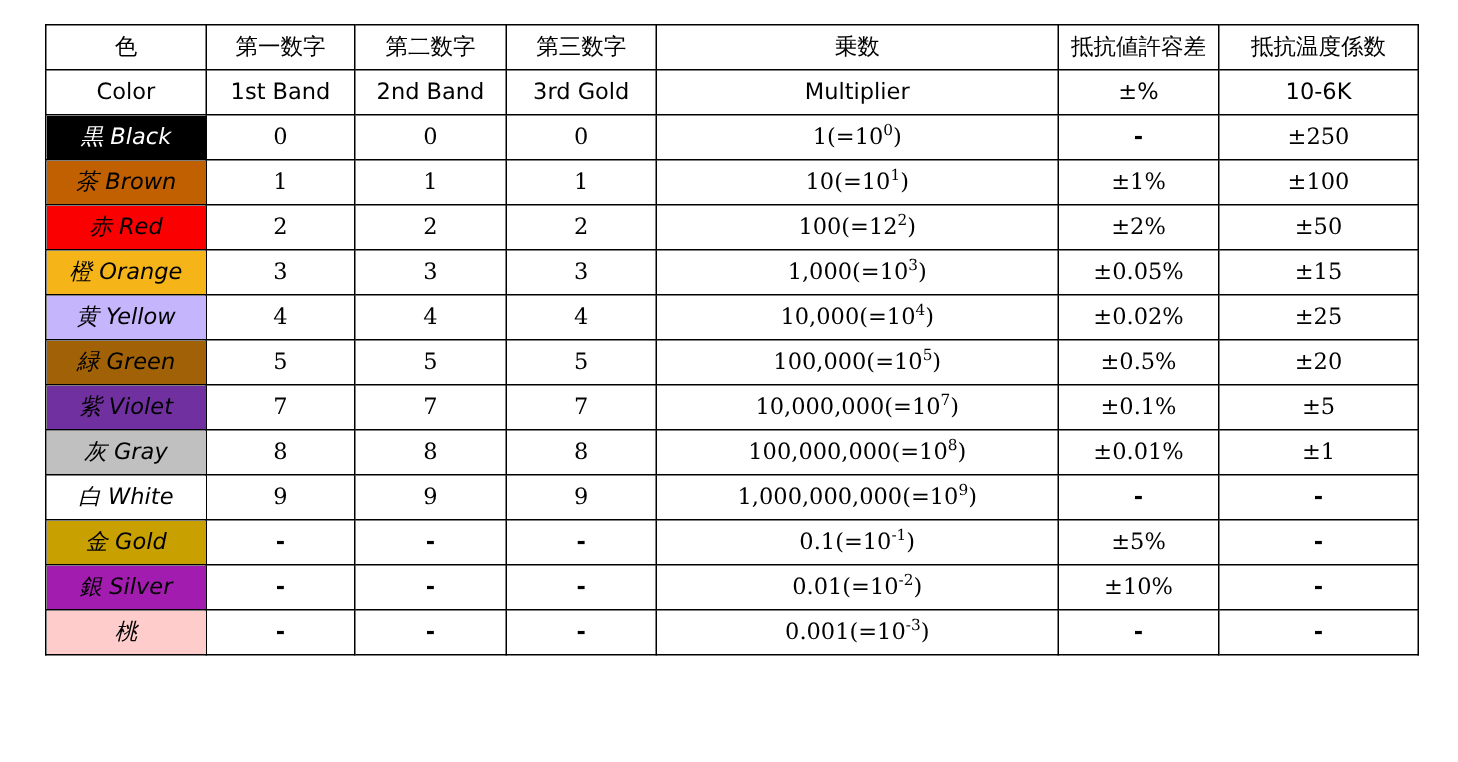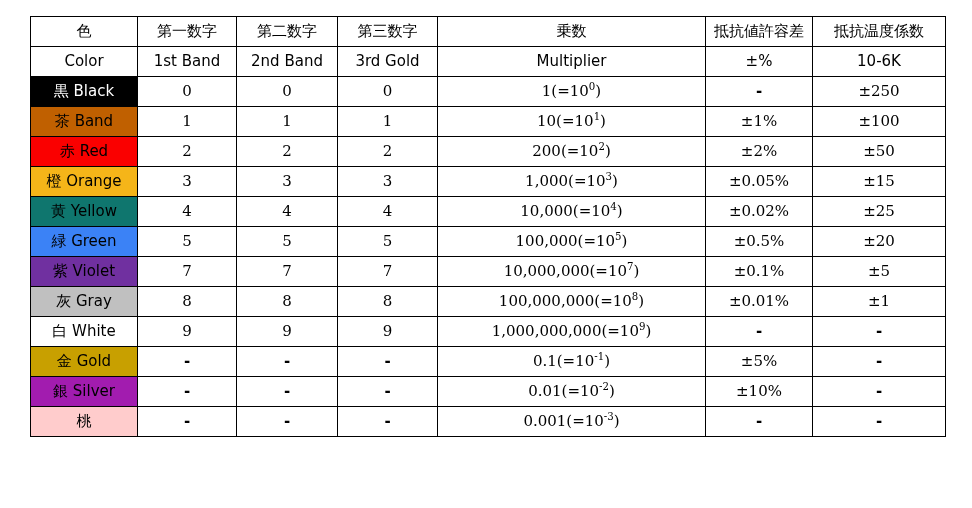--- a/index.html
+++ b/index.html
@@ -42,20 +42,21 @@
   col.c-color { width: 107px; }
   col.c-band  { width: 99px; }
   col.c-band3 { width: 101px; }
   col.c-band4 { width: 100px; }
   col.c-mult  { width: 268px; }
   col.c-tol   { width: 107px; }
   col.c-tcr   { width: 133px; }
 
   td.color-cell {
     font-size: 16px;
+    font-style: italic;
   }
   td.mult-cell {
     text-align: right;
     padding-right: 8px;
     font-family: "DejaVu Serif", "Liberation Serif", serif;
     font-size: 16px;
   }
   td.mult-cell.dash {
     text-align: center;
     padding-right: 4px;
@@ -122,57 +123,57 @@
     <tr>
           <td class="color-cell" style="background: rgb(0, 0, 0); color: rgb(255, 255, 255);">黒 Black</td>
           <td class="num-cell">0</td>
           <td class="num-cell">0</td>
           <td class="num-cell">0</td>
           <td class="mult-cell"><span>1(=10</span><sup>0</sup><span>)</span></td>
           <td class="tol-cell"><span class="dashtxt">-</span></td>
           <td class="tcr-cell">±250</td>
         </tr>
         <tr>
-          <td class="color-cell" style="background: rgb(192, 96, 0); color: rgb(0, 0, 0);">茶 Band</td>
+          <td class="color-cell" style="background: rgb(192, 96, 0); color: rgb(0, 0, 0);">茶 Brown</td>
           <td class="num-cell">1</td>
           <td class="num-cell">1</td>
           <td class="num-cell">1</td>
           <td class="mult-cell"><span>10(=10</span><sup>1</sup><span>)</span></td>
           <td class="tol-cell">±1%</td>
           <td class="tcr-cell">±100</td>
         </tr>
         <tr>
           <td class="color-cell" style="background: rgb(250, 0, 0); color: rgb(0, 0, 0);">赤 Red</td>
           <td class="num-cell">2</td>
           <td class="num-cell">2</td>
           <td class="num-cell">2</td>
-          <td class="mult-cell"><span>200(=10</span><sup>2</sup><span>)</span></td>
+          <td class="mult-cell"><span>100(=12</span><sup>2</sup><span>)</span></td>
           <td class="tol-cell">±2%</td>
           <td class="tcr-cell">±50</td>
         </tr>
         <tr>
           <td class="color-cell" style="background: rgb(245, 181, 25); color: rgb(0, 0, 0);">橙 Orange</td>
           <td class="num-cell">3</td>
           <td class="num-cell">3</td>
           <td class="num-cell">3</td>
           <td class="mult-cell"><span>1,000(=10</span><sup>3</sup><span>)</span></td>
           <td class="tol-cell">±0.05%</td>
           <td class="tcr-cell">±15</td>
         </tr>
         <tr>
-          <td class="color-cell" style="background: #0f766e; color: rgb(0, 0, 0);">黄 Yellow</td>
+          <td class="color-cell" style="background: #c4b5fd; color: rgb(0, 0, 0);">黄 Yellow</td>
           <td class="num-cell">4</td>
           <td class="num-cell">4</td>
           <td class="num-cell">4</td>
           <td class="mult-cell"><span>10,000(=10</span><sup>4</sup><span>)</span></td>
           <td class="tol-cell">±0.02%</td>
           <td class="tcr-cell">±25</td>
         </tr>
         <tr>
-          <td class="color-cell" style="background: #3b82f6; color: rgb(0, 0, 0);">緑 Green</td>
+          <td class="color-cell" style="background: #a16207; color: rgb(0, 0, 0);">緑 Green</td>
           <td class="num-cell">5</td>
           <td class="num-cell">5</td>
           <td class="num-cell">5</td>
           <td class="mult-cell"><span>100,000(=10</span><sup>5</sup><span>)</span></td>
           <td class="tol-cell">±0.5%</td>
           <td class="tcr-cell">±20</td>
         </tr>
         <tr>
           <td class="color-cell" style="background: rgb(112, 48, 160); color: rgb(0, 0, 0); margin-left: 31px;">紫 Violet</td>
           <td class="num-cell">7</td>

